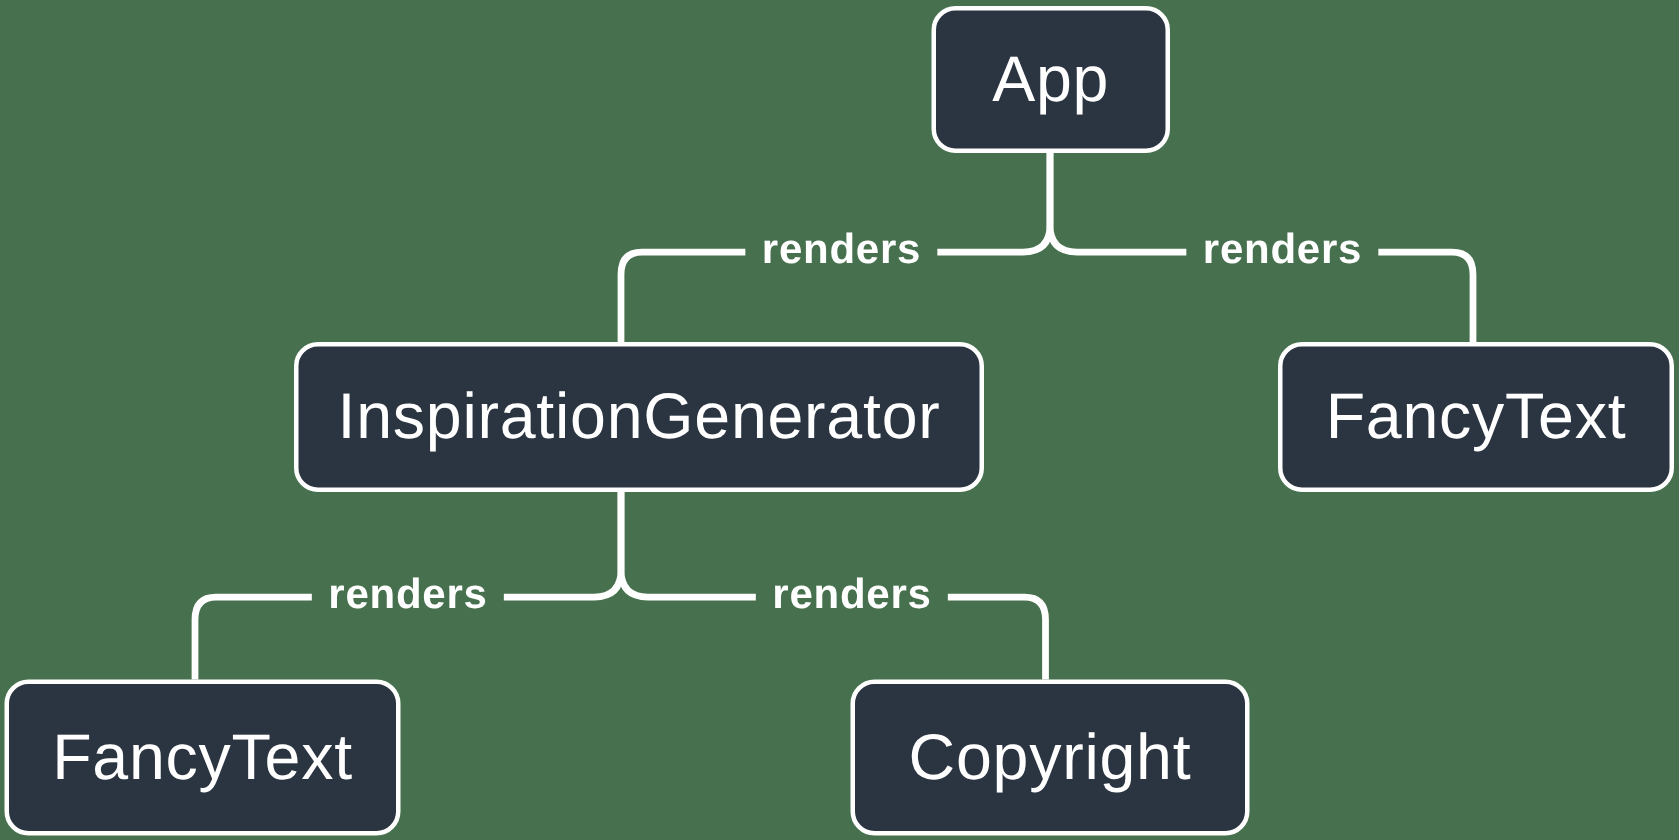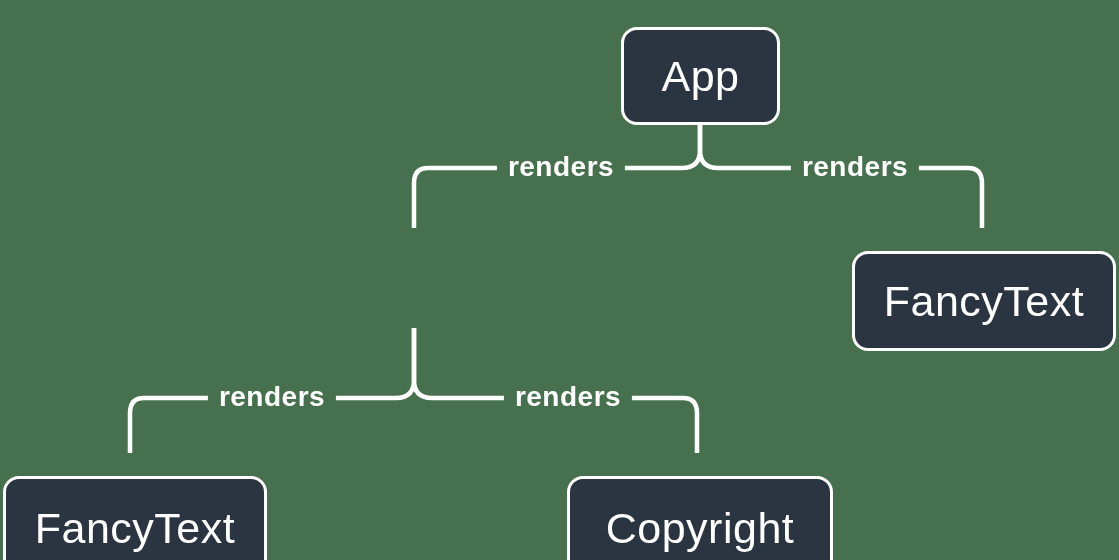--- a/index.html
+++ b/index.html
@@ -37,21 +37,20 @@
     border:3.5px solid var(--line);
     border-radius:16px;
     display:flex;
     align-items:center;
     justify-content:center;
     color:var(--text);
     font-size:43px;
     font-weight:500;
     letter-spacing:0.5px;
     white-space:nowrap;
-    margin-top:23px;
   }
   .node-app            {left:621px; top:4px;   width:159px; height:98px;}
   .node-inspiration    {left:196px; top:228px; width:460px; height:100px;}
   .node-fancytext-right{left:852px; top:228px; width:264px; height:100px;}
   .node-fancytext-left {left:3px;   top:453px; width:264px; height:104px;}
   .node-copyright      {left:567px; top:453px; width:266px; height:104px;}
   .edge-label{
     position:absolute;
     transform:translate(-50%,-50%);
     background:var(--bg);
@@ -78,20 +77,23 @@
     <path d="M 700 102 L 700 150 Q 700 168 682 168 L 428 168 Q 414 168 414 183 L 414 228"></path>
     <path d="M 700 102 L 700 150 Q 700 168 718 168 L 968 168 Q 982 168 982 183 L 982 228"></path>
     <path d="M 414 328 L 414 380 Q 414 398 396 398 L 144 398 Q 130 398 130 413 L 130 453"></path>
     <path d="M 414 328 L 414 380 Q 414 398 432 398 L 683 398 Q 697 398 697 413 L 697 453"></path>
   </svg>
 
   <div class="node node-app">
     <span>App</span>
   </div>
 
+  <div class="node node-inspiration">
+    <span>InspirationGenerator</span>
+  </div>
 
   <div class="node node-fancytext-right">
     <span>FancyText</span>
   </div>
 
   <div class="node node-fancytext-left">
     <span>FancyText</span>
   </div>
 
   <div class="node node-copyright">

